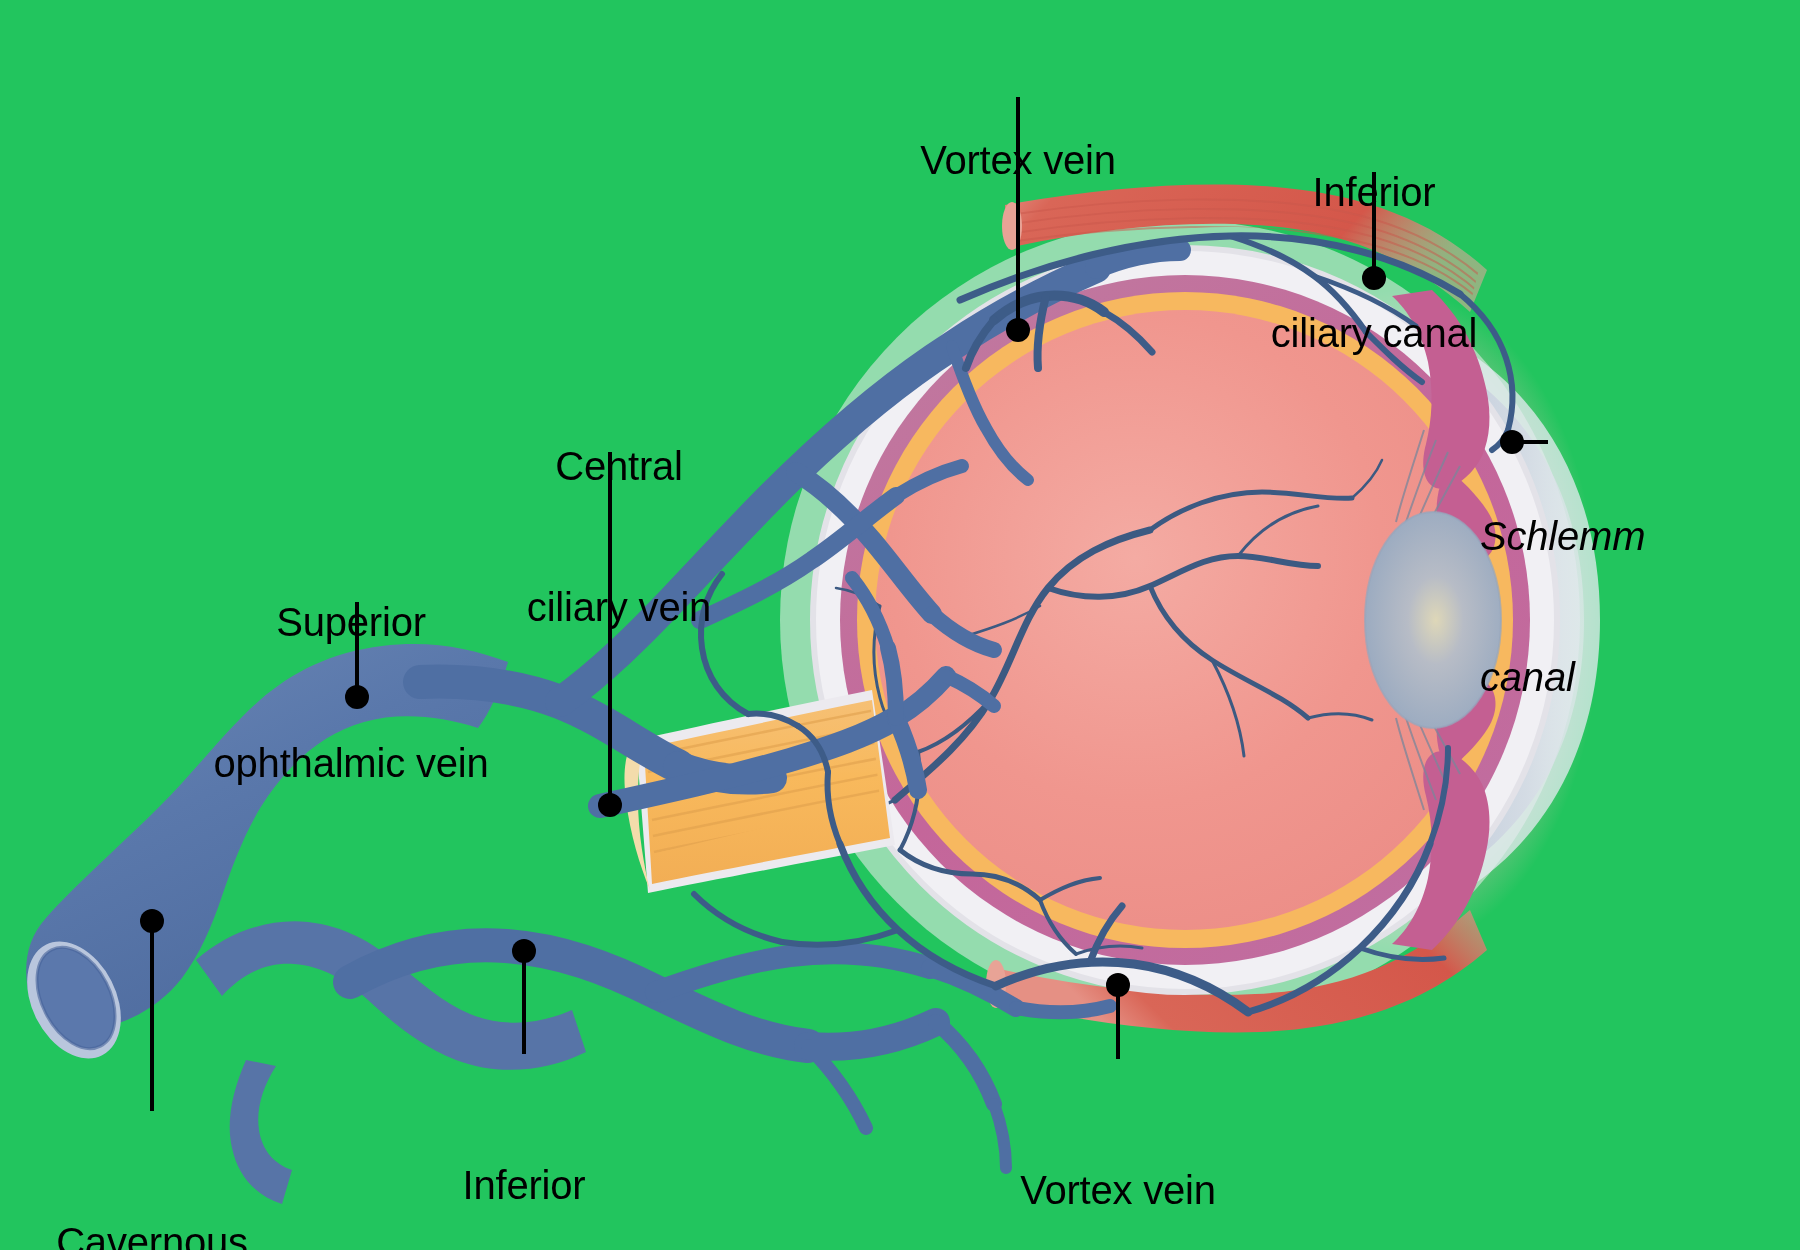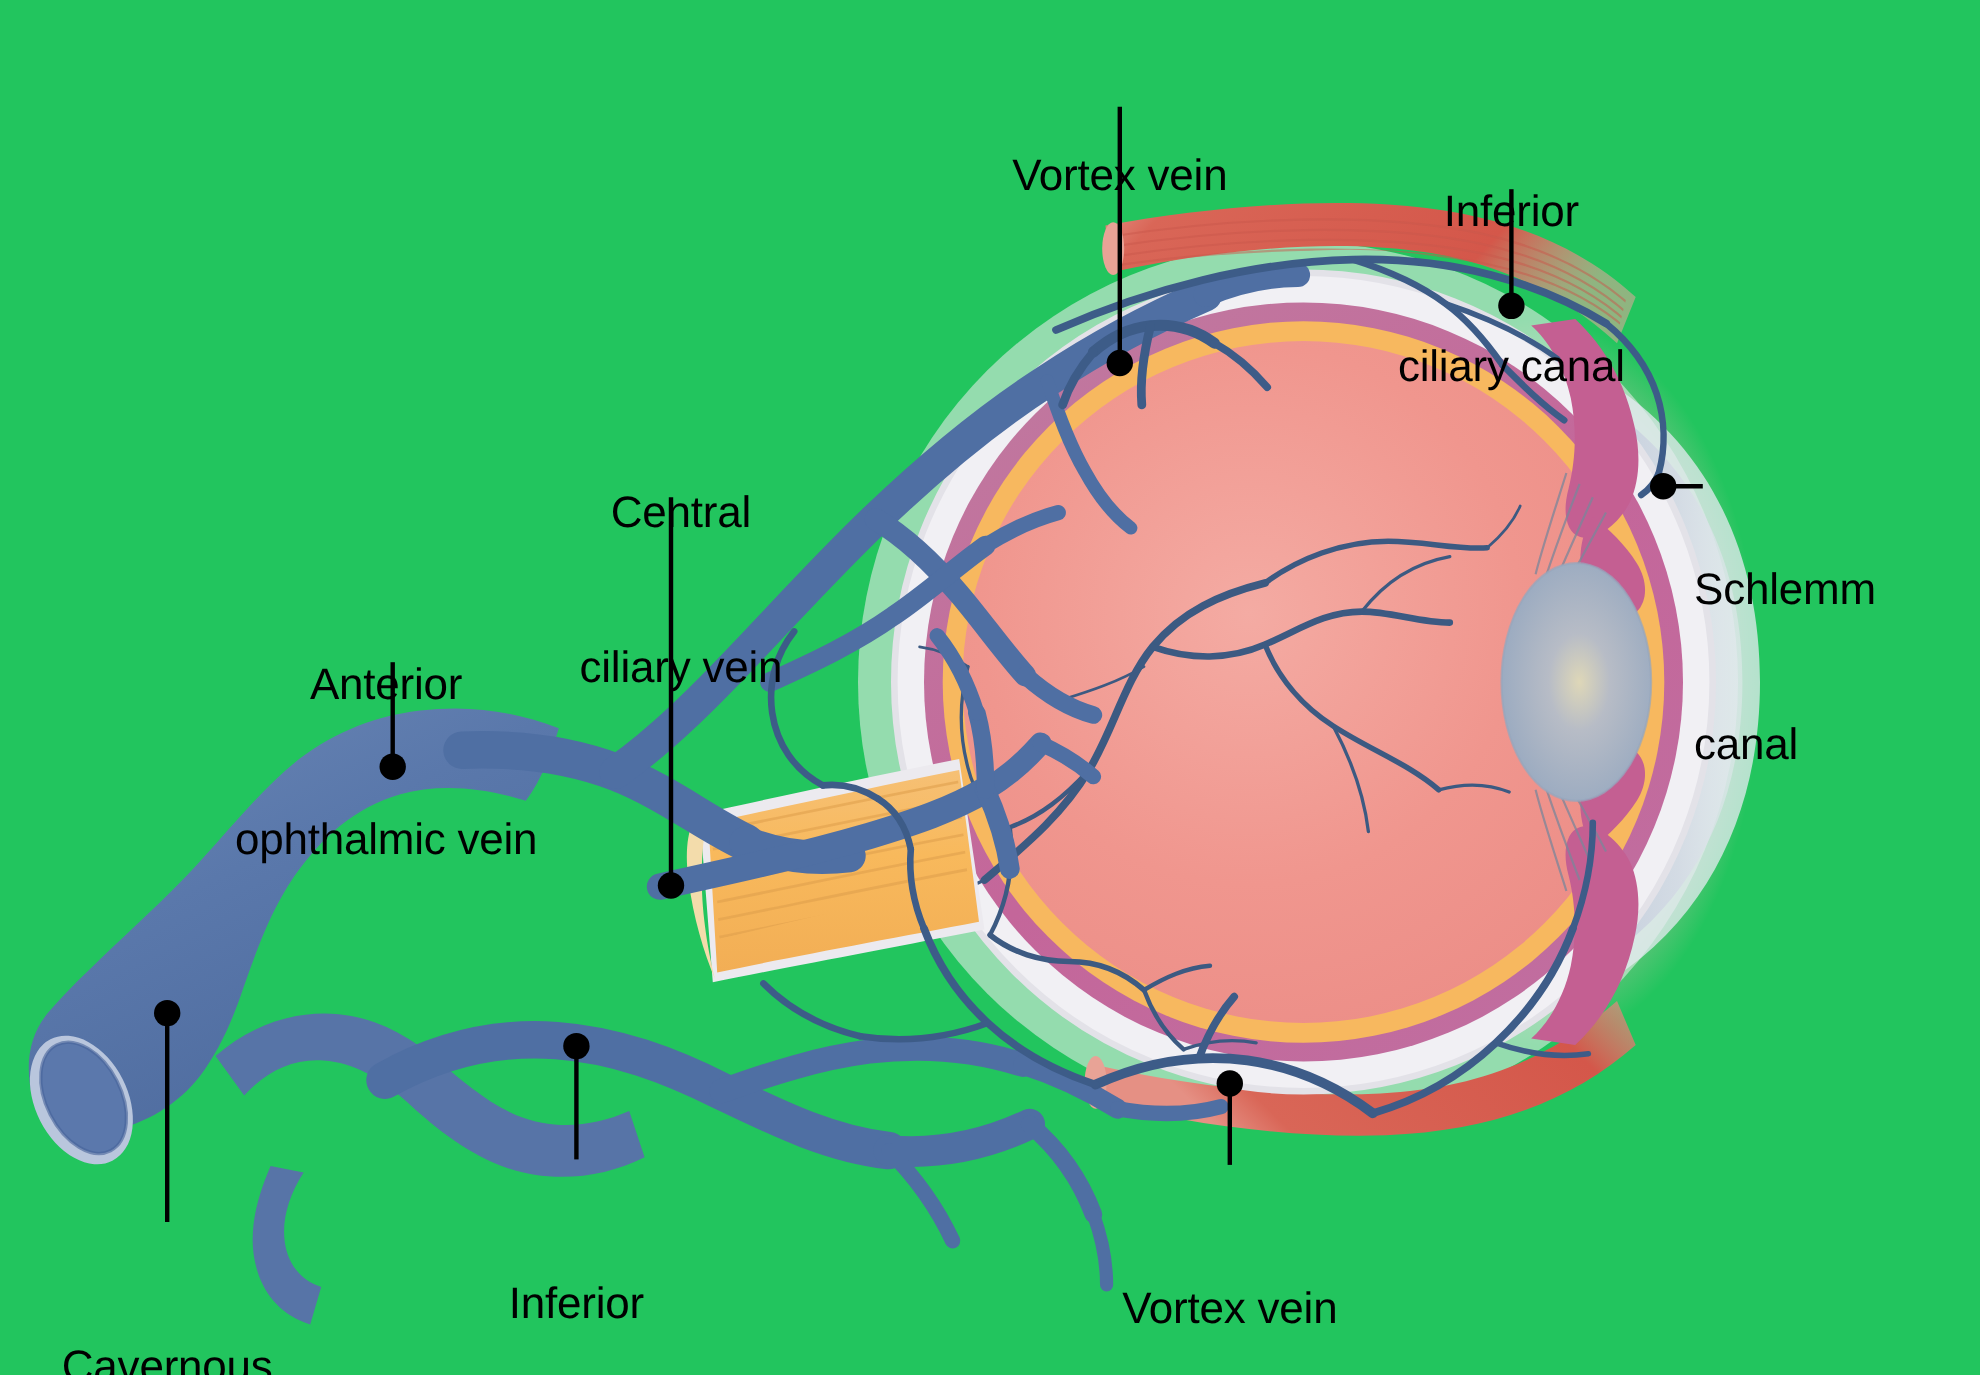--- a/index.html
+++ b/index.html
@@ -354,32 +354,32 @@
 
   <div class="label label-center" style="left:1018px; top:43px;">
     <div>Vortex vein</div>
   </div>
 
   <div class="label label-center" style="left:1374px; top:75px;">
     <div>Inferior</div>
     <div>ciliary canal</div>
   </div>
 
-  <div class="label label-left" style="left:1540px; top:419px;">
+  <div class="label label-left" style="left:1480px; top:419px;font-style:italic;">
     <div>Schlemm</div>
     <div>canal</div>
   </div>
 
   <div class="label label-center" style="left:619px; top:349px;">
     <div>Central</div>
     <div>ciliary vein</div>
   </div>
 
   <div class="label label-center" style="left:351px; top:505px;">
-    <div>Anterior</div>
+    <div>Superior</div>
     <div>ophthalmic vein</div>
   </div>
 
   <div class="label label-center" style="left:152px; top:1125px;">
     <div>Cavernous</div>
     
   </div>
 
   <div class="label label-center" style="left:524px; top:1068px;">
     <div>Inferior</div>

